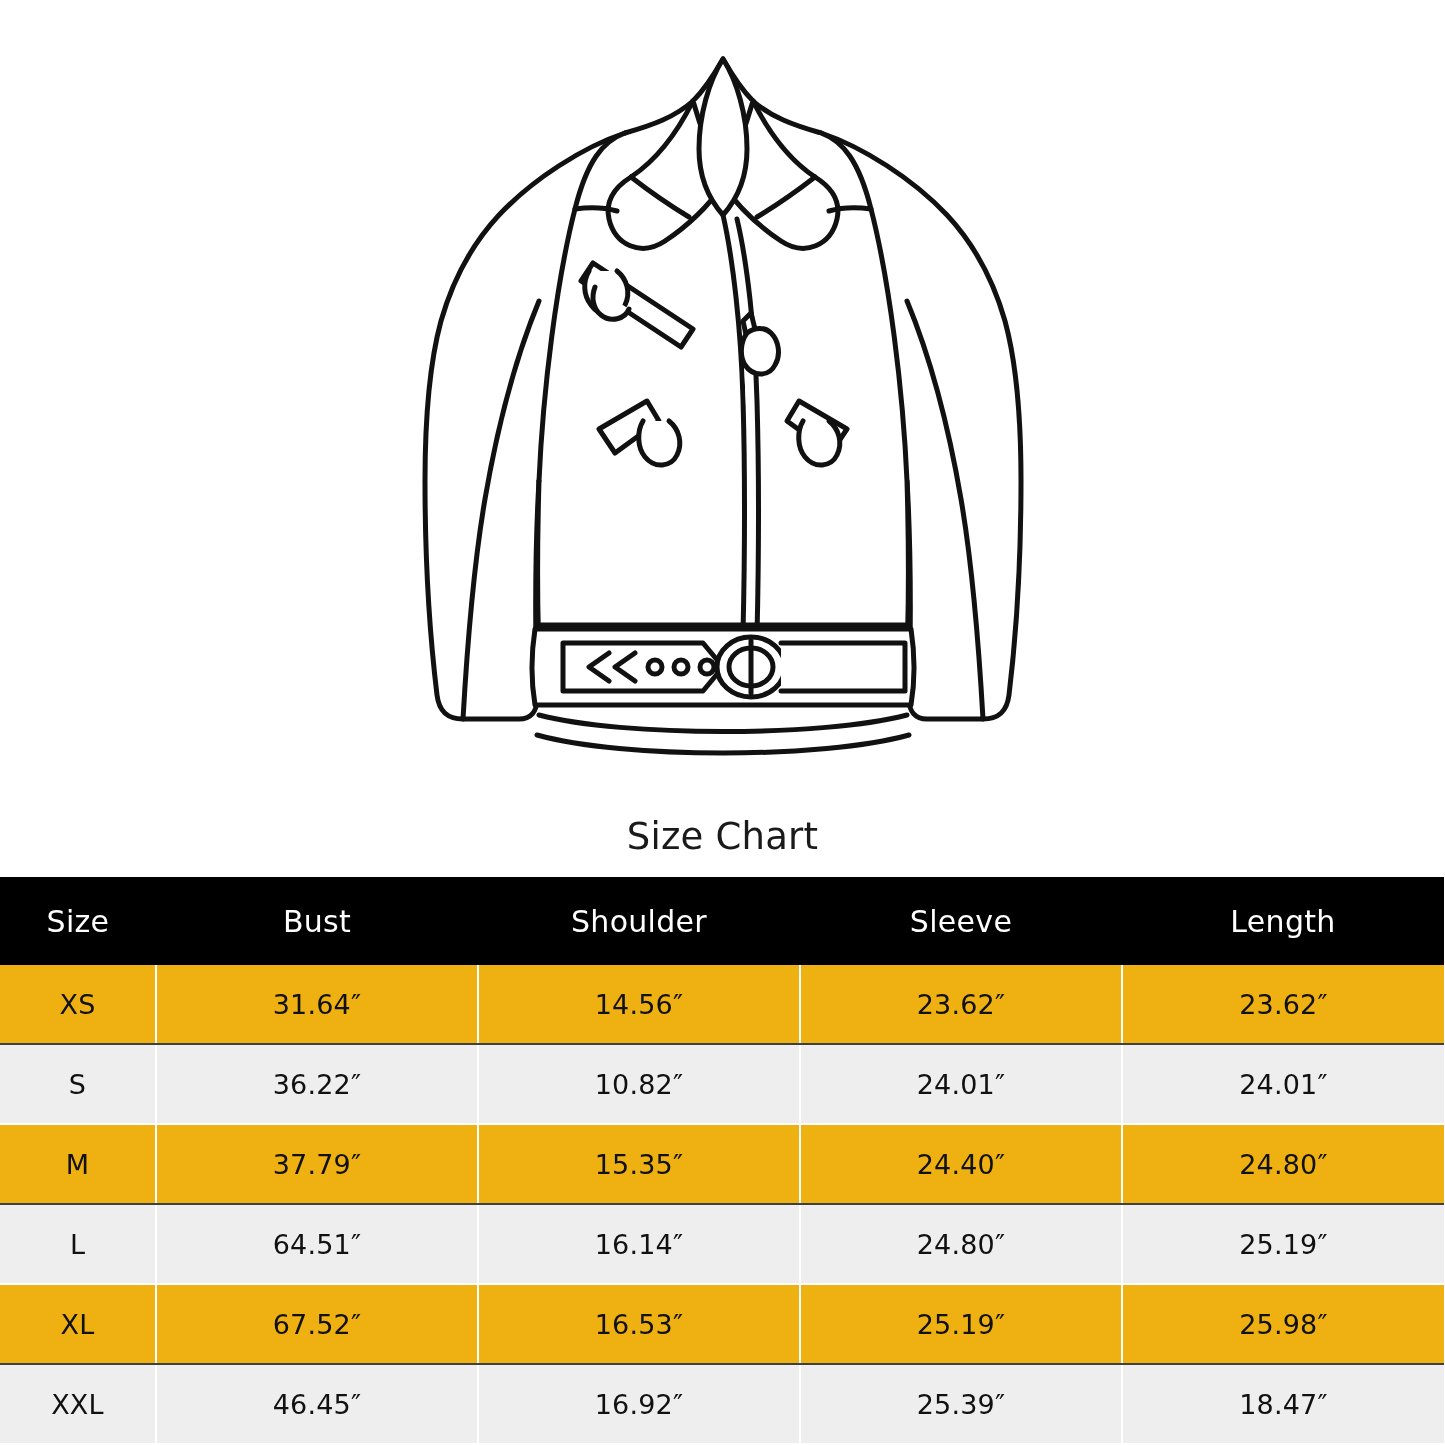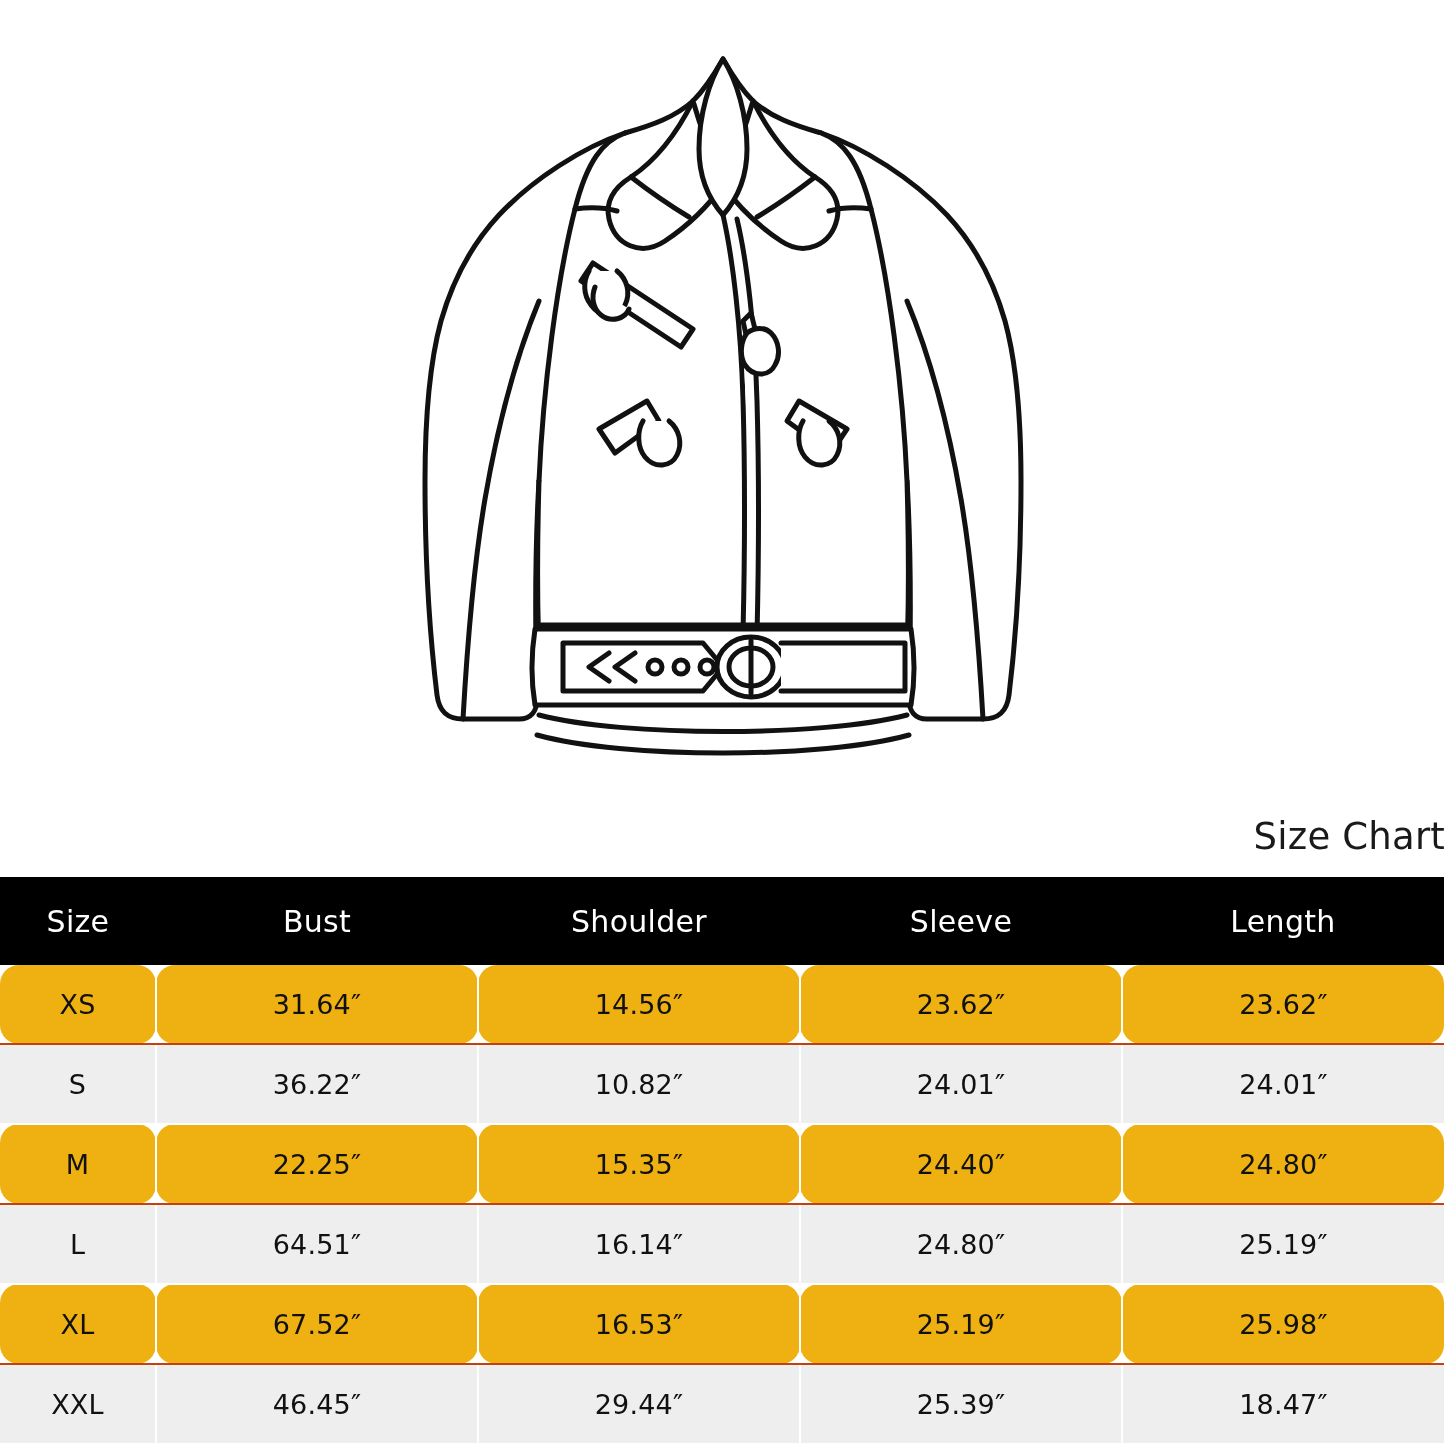--- a/index.html
+++ b/index.html
@@ -25,21 +25,21 @@
     height: 820px;
     display: flex;
     align-items: center;
     justify-content: center;
     background: #ffffff;
   }
   .illustration-area svg {
     display: block;
   }
   .chart-title {
-    text-align: right;
+    text-align: center;
     font-size: 37px;
     font-weight: 400;
     letter-spacing: 0.2px;
     color: #1a1a1a;
     margin: 0 0 22px 0;
     line-height: 1;
   }
   table.size-chart {
     width: 1338px;
     border-collapse: collapse;
@@ -65,21 +65,21 @@
     vertical-align: middle;
     font-size: 27px;
     font-weight: 400;
     color: #111111;
     border-right: 2px solid #ffffff;
     letter-spacing: 0.2px;
   }
   table.size-chart tbody td:last-child { border-right: none; }
   table.size-chart tbody tr.odd td { background: #eeb111; }
   table.size-chart tbody tr.even td { background: #eeeeee; }
-  table.size-chart tbody tr.odd td { border-bottom: 2px solid #c2410c; border-radius: 19px; }
+  table.size-chart tbody tr.odd td { border-bottom: 2px solid #404040; }
   table.size-chart tbody tr.even td { border-bottom: 2px solid #ffffff; }
 </style>
 </head>
 <body>
 
 <div class="page">
 
   <div class="illustration-area">
     <svg width="640" height="760" viewBox="0 0 640 760" fill="none" xmlns="http://www.w3.org/2000/svg">
       <g stroke="#111111" stroke-width="5" stroke-linejoin="round" stroke-linecap="round" fill="#ffffff">
@@ -171,21 +171,21 @@
       </tr>
       <tr class="even">
         <td>S</td>
         <td>36.22″</td>
         <td>10.82″</td>
         <td>24.01″</td>
         <td>24.01″</td>
       </tr>
       <tr class="odd">
         <td>M</td>
-        <td>22.25″</td>
+        <td>37.79″</td>
         <td>15.35″</td>
         <td>24.40″</td>
         <td>24.80″</td>
       </tr>
       <tr class="even">
         <td>L</td>
         <td>64.51″</td>
         <td>16.14″</td>
         <td>24.80″</td>
         <td>25.19″</td>
@@ -193,20 +193,20 @@
       <tr class="odd">
         <td>XL</td>
         <td>67.52″</td>
         <td>16.53″</td>
         <td>25.19″</td>
         <td>25.98″</td>
       </tr>
       <tr class="even">
         <td>XXL</td>
         <td>46.45″</td>
-        <td>29.44″</td>
+        <td>16.92″</td>
         <td>25.39″</td>
         <td>18.47″</td>
       </tr>
     </tbody>
   </table>
 
 </div>
 
 </body></html>

